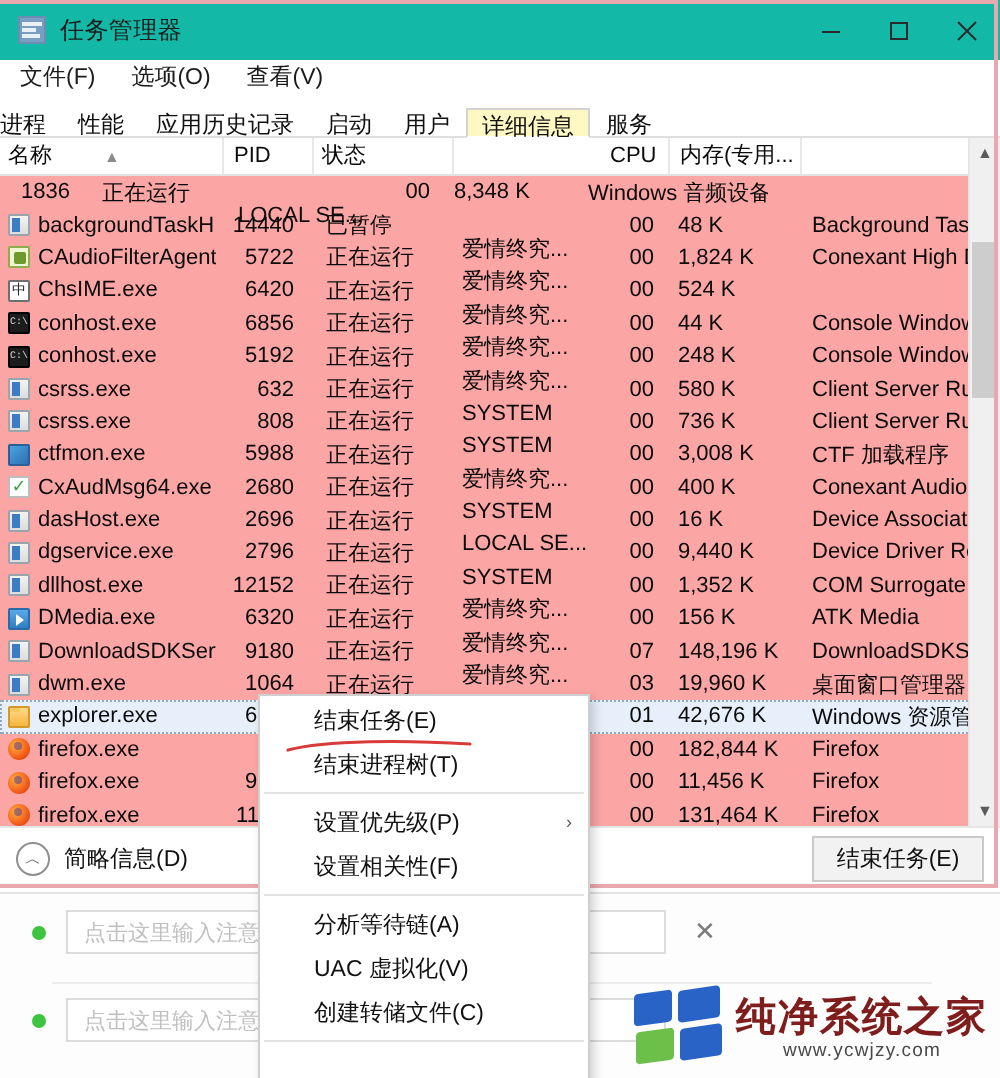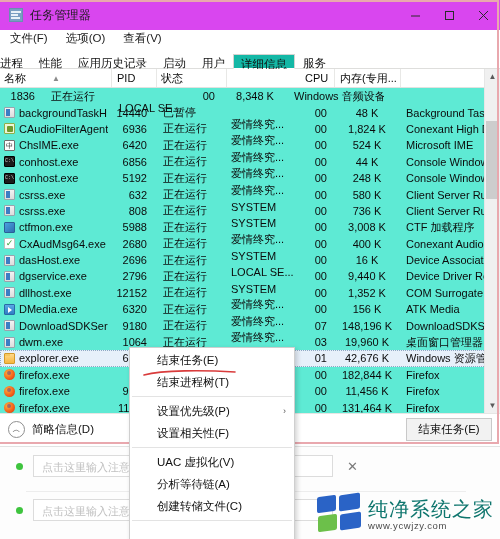--- a/index.html
+++ b/index.html
@@ -6,56 +6,56 @@
   body{
     width:500px;height:539px;overflow:hidden;
     background:#ffffff;
     font-family:"Liberation Sans","DejaVu Sans",sans-serif;
     font-size:11px;color:#000;
     position:relative;
   }
   
   #app{position:absolute;left:0;top:0;width:500px;height:539px;overflow:hidden;background:#fff;}
 
-  .titlebar{height:30px;background:#d946ef;position:relative;}
+  .titlebar{height:30px;background:#14b8a6;position:relative;}
   .title-ico{position:absolute;left:9px;top:8px;width:14px;height:14px;}
   .title-ico .g1{position:absolute;left:0;top:0;width:14px;height:14px;background:#7a9ec2;border:1px solid #6a8eb2;box-sizing:border-box;}
   .title-ico .g2{position:absolute;left:2px;top:3px;width:10px;height:2px;background:#e9f1f8;}
   .title-ico .g3{position:absolute;left:2px;top:6px;width:7px;height:2px;background:#e9f1f8;}
   .title-ico .g4{position:absolute;left:2px;top:9px;width:9px;height:2px;background:#e9f1f8;}
   .title-text{position:absolute;left:30px;top:7px;font-size:12px;color:#1b1b1b;letter-spacing:.2px;}
   .wbtns{position:absolute;right:0;top:0;height:30px;display:flex;}
   .wbtn{width:34px;height:30px;display:flex;align-items:center;justify-content:center;color:#3c3c3c;}
   .wbtn svg{display:block;}
 
   .menubar{height:18px;padding-left:2px;display:flex;align-items:center;background:#fff;}
   .menuitem{font-size:11.5px;color:#1b1b1b;padding:1px 8px 2px 8px;margin-right:2px;}
 
   .tabstrip{height:20px;background:#fff;position:relative;border-bottom:1px solid #dededc;}
   .tabs{position:absolute;left:-8px;top:0;display:flex;align-items:flex-end;height:20px;}
   .tab{font-size:11.5px;color:#101010;padding:2px 7px 3px 7px;height:15px;line-height:15px;
        border:1px solid transparent;box-sizing:border-box;white-space:nowrap;}
-  .tab.active{background:#14b8a6;border:1px solid #d3d3d1;border-bottom-color:#fff;position:relative;top:1px;}
-
-  
-  .listwrap{position:absolute;left:0;top:69px;width:500px;height:344px;background:#5eead4;}
+  .tab.active{background:#fef9c3;border:1px solid #d3d3d1;border-bottom-color:#fff;position:relative;top:1px;}
+
+  
+  .listwrap{position:absolute;left:0;top:69px;width:500px;height:344px;background:#fca5a5;}
   .hdr{display:flex;height:18px;border-bottom:1px solid #e2e2e0;background:#fff;position:relative;}
   .hdr .hc{font-size:11px;color:#0b0b0b;line-height:18px;box-sizing:border-box;padding:0 4px;
             border-right:1px solid #e8e8e6;overflow:hidden;white-space:nowrap;position:relative;}
   .sortarrow{position:absolute;left:52px;top:1px;font-size:8px;color:#8b8b8b;}
   .rows{position:relative;height:325px;overflow:hidden;}
   .row{display:flex;height:16.4px;align-items:center;white-space:nowrap;}
   .row.sel{background:#e7f0fa;outline:1px dotted #8fa8c4;outline-offset:-1px;}
   .cell{font-size:11px;color:#0b0b0b;box-sizing:border-box;padding:0 4px;overflow:hidden;white-space:nowrap;}
   .c-name{width:112px;display:flex;align-items:center;gap:4px;padding-left:4px;}
   .c-pid{width:45px;text-align:right;padding-right:10px;}
   .c-status{width:70px;padding-left:6px;}
   .c-user{width:74px;padding-left:4px;margin-top:24px;}
   .c-cpu{width:34px;text-align:right;padding-right:8px;}
-  .c-mem{width:66px;text-align:center;padding-right:6px;}
+  .c-mem{width:66px;text-align:left;padding-right:6px;}
   .c-desc{width:95px;padding-left:5px;}
   .nm{overflow:hidden;text-overflow:clip;white-space:nowrap;}
 
   .ico{width:11px;height:11px;flex:0 0 11px;position:relative;border-radius:1px;}
   .ico-generic{background:linear-gradient(#f3f3f3,#dcdcdc);border:1px solid #9aa4ad;box-sizing:border-box;}
   .ico-generic:after{content:"";position:absolute;left:1px;top:1px;width:4px;height:7px;background:#3b7cc4;}
   .ico-cmd{background:#1c1c1c;border:1px solid #000;box-sizing:border-box;color:#d8d8d8;font-size:5px;
            line-height:9px;text-align:center;font-family:"Liberation Mono",monospace;}
   .ico-puzzle{background:#eef6d6;border:1px solid #8fae4a;box-sizing:border-box;}
   .ico-puzzle:after{content:"";position:absolute;left:2px;top:2px;width:6px;height:6px;background:#6f9a2e;border-radius:1px;}
@@ -96,22 +96,22 @@
 
   
   .wm{position:absolute;right:6px;bottom:6px;display:flex;align-items:center;gap:7px;}
   .wmlogo{position:relative;width:44px;height:40px;flex:0 0 44px;}
   .wmlogo i{position:absolute;display:block;border-radius:2px;}
   .wm-tl{left:0;top:2px;width:19px;height:16px;background:#2a63c6;transform:skewY(-8deg);}
   .wm-tr{left:22px;top:0px;width:21px;height:16px;background:#2a63c6;transform:skewY(-8deg);}
   .wm-bl{left:1px;top:21px;width:19px;height:16px;background:#6cc04a;transform:skewY(-8deg);}
   .wm-br{left:23px;top:19px;width:21px;height:16px;background:#2a63c6;transform:skewY(-8deg);}
   .wmtexts{display:flex;flex-direction:column;}
-  .wmtitle{font-size:20px;font-weight:normal;color:#0f766e;letter-spacing:1px;line-height:22px;}
-  .wmurl{font-size:9.5px;color:#4a4a4a;letter-spacing:.6px;}
+  .wmtitle{font-size:20px;font-weight:bold;color:#7f1d1d;letter-spacing:1px;line-height:22px;}
+  .wmurl{font-size:9.5px;color:#4a4a4a;letter-spacing:.6px;text-align:center;}
 
   
   .ctx{position:absolute;left:129px;top:347px;width:164px;background:#fff;border:1px solid #cfcfcf;
        box-shadow:2px 2px 5px rgba(0,0,0,.18);z-index:40;padding:1px 0;}
   .ctxitem{height:22px;display:flex;align-items:center;font-size:11.5px;color:#111;padding-left:27px;position:relative;white-space:nowrap;}
   .ctxitem .sub{position:absolute;right:8px;color:#555;font-size:9px;}
   .ctxsep{height:1px;background:#e3e3e3;margin:3px 2px 3px 2px;}
   .underline{position:absolute;left:143px;top:368px;width:94px;height:9px;z-index:45;pointer-events:none;}
 
   .clipbot{position:absolute;left:129px;top:525px;width:164px;height:14px;overflow:hidden;z-index:41;background:#fff;
@@ -225,38 +225,37 @@
           <div class="cell c-user">爱情终究...</div>
           <div class="cell c-cpu">00</div>
           <div class="cell c-mem">48 K</div>
           <div class="cell c-desc">Background Task Host</div>
         </div>
         <div class="row">
           <div class="cell c-name">
             <span class="ico ico-puzzle"></span>
             <span class="nm">CAudioFilterAgent...</span>
           </div>
-          <div class="cell c-pid">6936</div>
+          <div class="cell c-pid">5722</div>
           <div class="cell c-status">正在运行</div>
           <div class="cell c-user">爱情终究...</div>
           <div class="cell c-cpu">00</div>
           <div class="cell c-mem">1,824 K</div>
           <div class="cell c-desc">Conexant High Definit...</div>
         </div>
         <div class="row">
           <div class="cell c-name">
             <span class="ico ico-ime">中</span>
             <span class="nm">ChsIME.exe</span>
           </div>
           <div class="cell c-pid">6420</div>
           <div class="cell c-status">正在运行</div>
           <div class="cell c-user">爱情终究...</div>
           <div class="cell c-cpu">00</div>
           <div class="cell c-mem">524 K</div>
-          <div class="cell c-desc">Microsoft IME</div>
         </div>
         <div class="row">
           <div class="cell c-name">
             <span class="ico ico-cmd">C:\</span>
             <span class="nm">conhost.exe</span>
           </div>
           <div class="cell c-pid">6856</div>
           <div class="cell c-status">正在运行</div>
           <div class="cell c-user">爱情终究...</div>
           <div class="cell c-cpu">00</div>
@@ -474,24 +473,24 @@
     <div class="ctxsep"></div>
     <div class="ctxitem">
       <span>设置优先级(P)</span>
       <span class="sub">›</span>
     </div>
     <div class="ctxitem">
       <span>设置相关性(F)</span>
     </div>
     <div class="ctxsep"></div>
     <div class="ctxitem">
+      <span>分析等待链(A)</span>
+    </div>
+    <div class="ctxitem">
       <span>UAC 虚拟化(V)</span>
-    </div>
-    <div class="ctxitem">
-      <span>分析等待链(A)</span>
     </div>
     <div class="ctxitem">
       <span>创建转储文件(C)</span>
     </div>
     <div class="ctxsep"></div>
     <div class="ctxitem">
       <span>打开文件所在的位置(O)</span>
     </div>
   </div>
 <div class="clipbot"></div>

